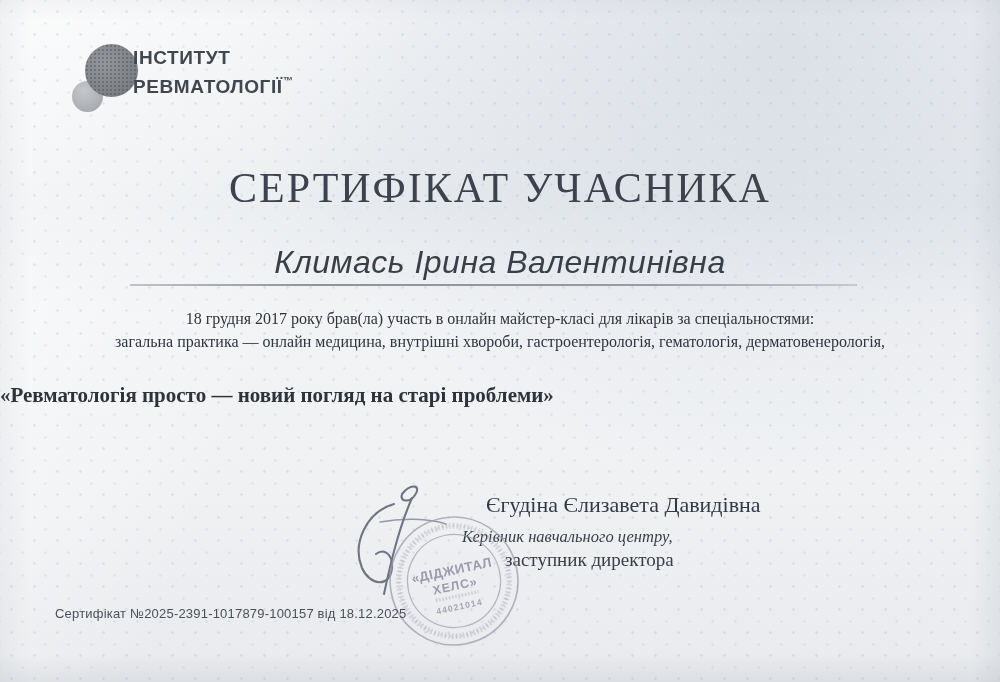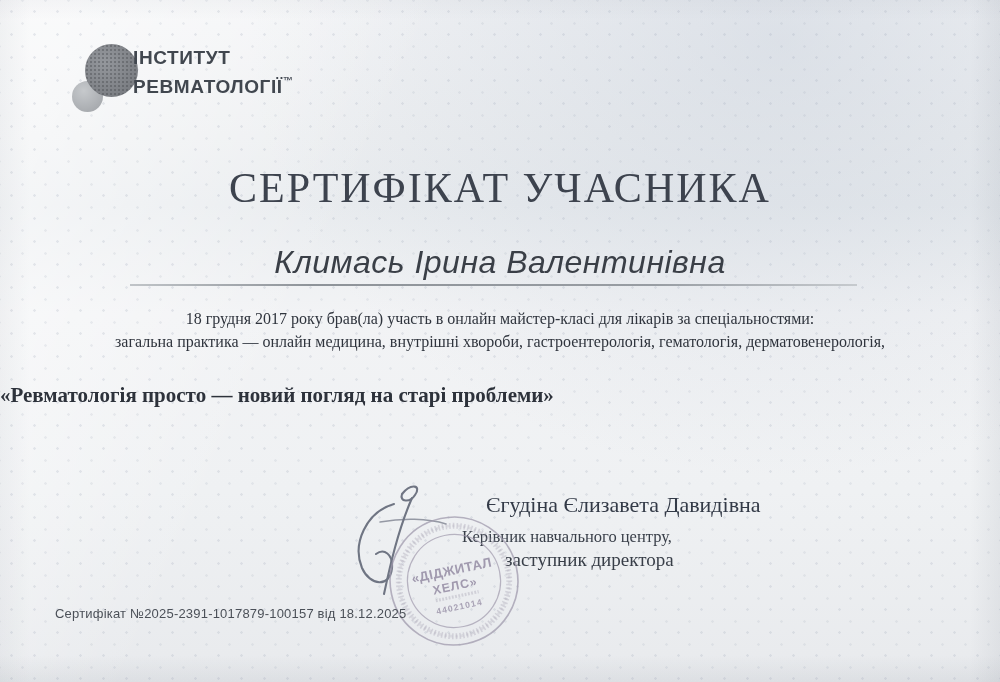--- a/index.html
+++ b/index.html
@@ -76,21 +76,21 @@
 
   
   .para { position: absolute; left: 40px; width: 920px; text-align: center; color: #2f343d; }
   .para-1 { top: 307px; font-size: 16px; line-height: 23px; }
   .course-title { position: absolute; left: 0; top: 383px; width: 100%; text-align: left;
     font-weight: 700; font-size: 21px; color: #2d323b; }
   .para-2 { top: 425px; font-size: 16.5px; line-height: 22px; }
 
   
   .sig-name { position: absolute; left: 458px; top: 492px; font-size: 22px; color: #333a47; margin-left: 28px; }
-  .sig-role-1 { position: absolute; left: 462px; top: 527px; font-size: 16.5px; color: #383e48; }
+  .sig-role-1 { position: absolute; left: 462px; top: 527px; font-size: 16.5px; color: #383e48; font-style: italic; }
   .sig-role-2 { position: absolute; left: 505px; top: 549px; font-size: 19px; color: #383e48; }
 
   .company { position: absolute; left: 380px; top: 608px; width: 250px; text-align: center;
     font-size: 16px; line-height: 21px; color: #363c46; }
 
   .cert-number {
     position: absolute; left: 55px; top: 606px;
     font-family: "Liberation Sans", "DejaVu Sans", sans-serif;
     font-size: 13px; letter-spacing: 0.2px; color: #4b5058;
   }

